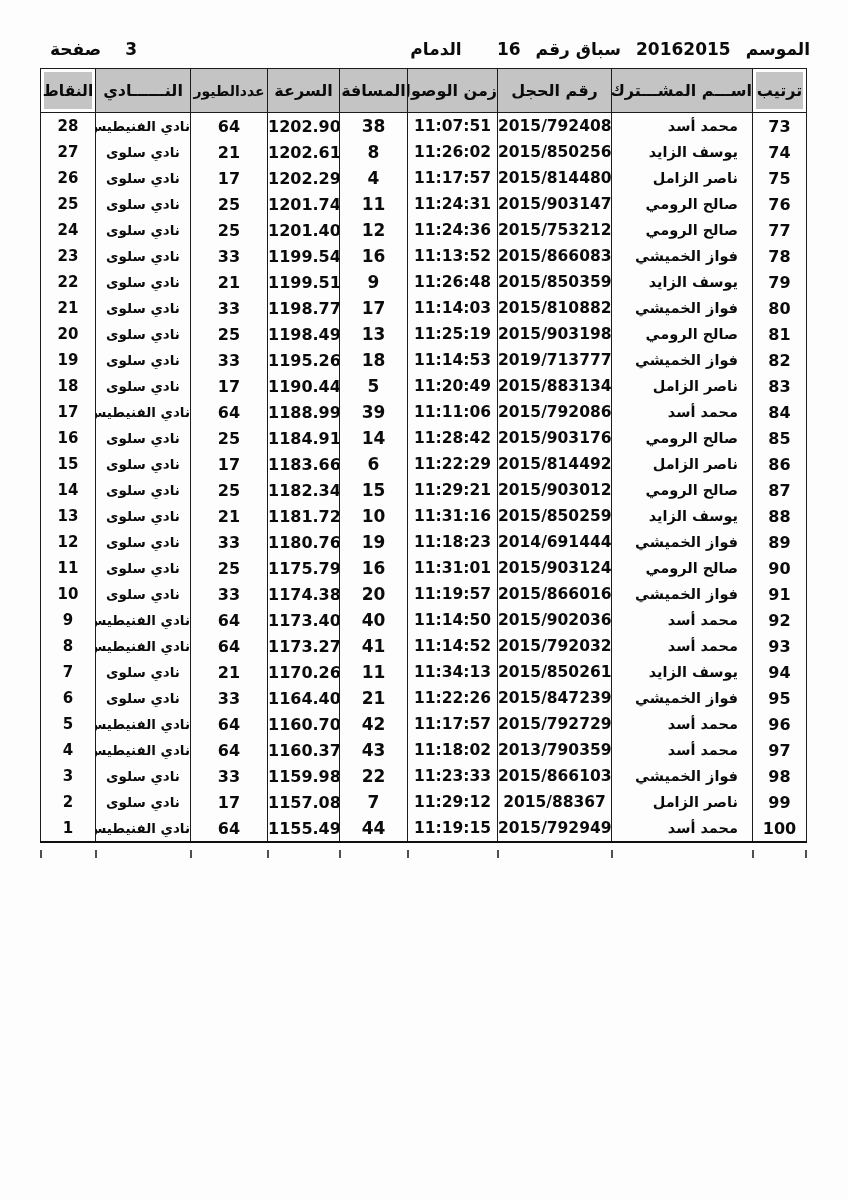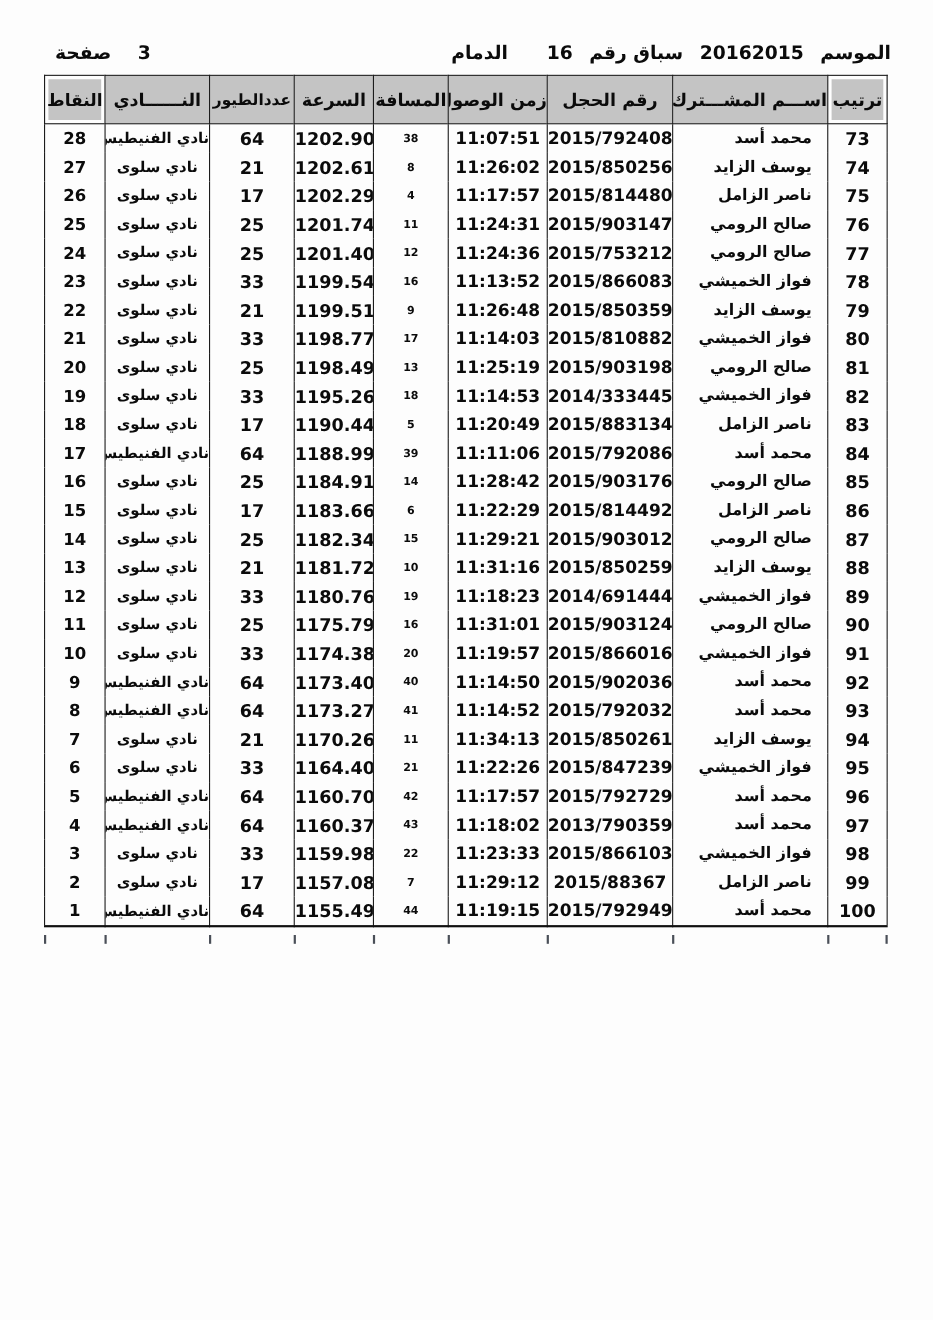--- a/index.html
+++ b/index.html
@@ -64,21 +64,21 @@
     border-left: 1px solid var(--border-color, #1c1c1c);
     border-right: 1px solid var(--border-color, #1c1c1c);
     height: 26px; padding: 0;
     text-align: center; vertical-align: middle;
     font-weight: 700; white-space: nowrap; overflow: hidden;
   }
   td.c-rank   { font-size: 16px; margin-left: 31px; }
   td.c-name   { font-size: 14.5px; text-align: right; padding-right: 14px; }
   td.c-ring   { font-size: 15.5px; direction: ltr; }
   td.c-time   { font-size: 15.5px; direction: ltr; }
-  td.c-dist   { font-size: 10px; margin-top: 12px; }
+  td.c-dist   { font-size: 17px; margin-top: 12px; }
   td.c-speed  { font-size: 16px; direction: ltr; }
   td.c-birds  { font-size: 16px; }
   td.c-club   { font-size: 13.5px; }
   td.c-points { font-size: 15px; }
 
   
   .ticks { position: absolute; left: 40px; top: 850px; width: 766px; height: 10px; }
   .tick {
     position: absolute; top: 0;
     width: 2px; height: 8px;
@@ -225,21 +225,21 @@
           <td class="c-time">11:25:19</td>
           <td class="c-dist">13</td>
           <td class="c-speed">1198.49</td>
           <td class="c-birds">25</td>
           <td class="c-club">نادي سلوى</td>
           <td class="c-points">20</td>
         </tr>
         <tr>
           <td class="c-rank">82</td>
           <td class="c-name">فواز الخميشي</td>
-          <td class="c-ring">2014/333445</td>
+          <td class="c-ring">2019/713777</td>
           <td class="c-time">11:14:53</td>
           <td class="c-dist">18</td>
           <td class="c-speed">1195.26</td>
           <td class="c-birds">33</td>
           <td class="c-club">نادي سلوى</td>
           <td class="c-points">19</td>
         </tr>
         <tr>
           <td class="c-rank">83</td>
           <td class="c-name">ناصر الزامل</td>

